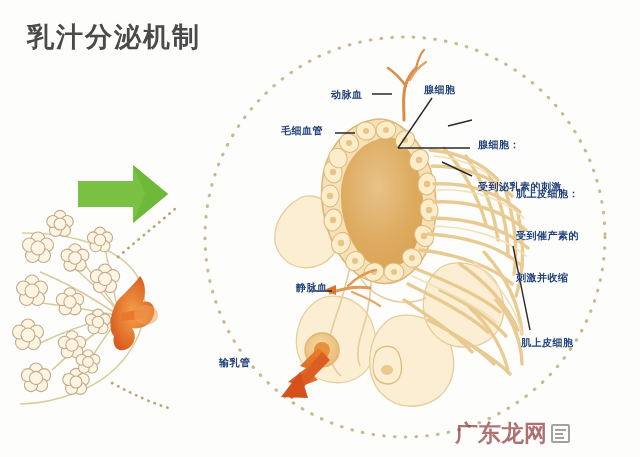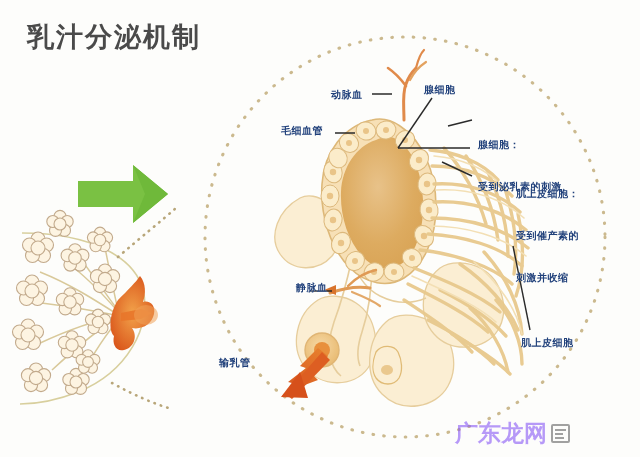--- a/index.html
+++ b/index.html
@@ -30,21 +30,21 @@
     color:#4a4a4a;
     letter-spacing:2px;
     white-space:pre;
   }
   #watermark{
     position:absolute;left:455px;top:418px;
     display:flex;align-items:center;gap:4px;
     opacity:.62;
   }
   #wm-text{
-    font-size:23px;font-weight:bold;color:#8b5cf6;
+    font-size:23px;font-weight:bold;color:#7f1d1d;
     letter-spacing:0px;white-space:pre;
     font-family:"DejaVu Sans","Liberation Sans",sans-serif;
   }
   #wm-mark{
     width:19px;height:19px;border:2px solid #6a6a6a;border-radius:2px;
     display:flex;flex-direction:column;justify-content:center;gap:2px;padding:2px;
     box-sizing:border-box;
   }
   #wm-mark i{display:block;height:2px;background:#6a6a6a;}
   #wm-mark i:nth-child(2){width:70%;}

